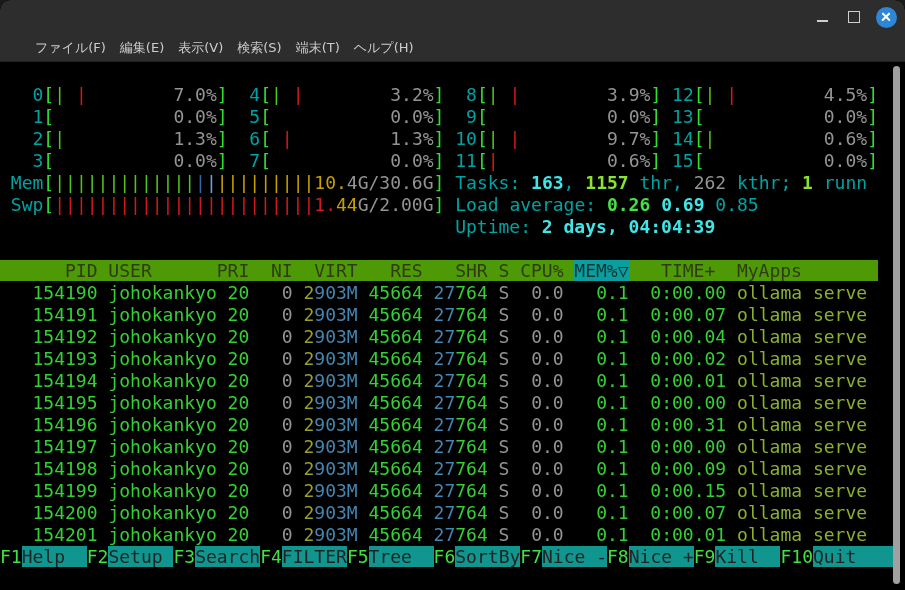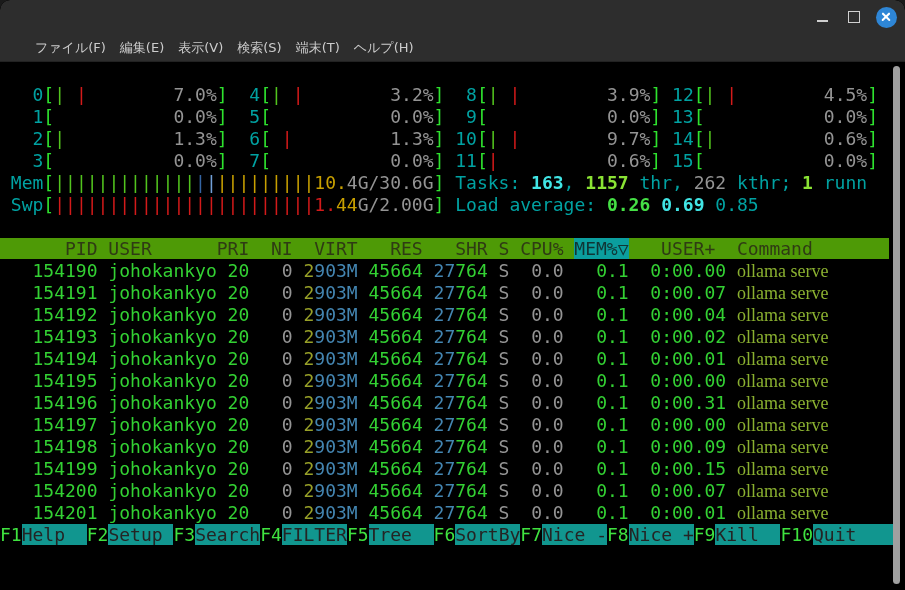--- a/index.html
+++ b/index.html
@@ -45,21 +45,21 @@
   .line{height:22px;line-height:22px;white-space:pre;}
   .b{font-weight:bold;}
   .c-green{color:var(--term-green,#33d133);}
   .c-gray{color:var(--term-gray,#949494);}
   .c-cyan{color:var(--term-cyan,#00a2a2);}
   .c-bcyan{color:var(--bright-cyan,#41e5e5);text-align:right;}
   .c-bgreen{color:var(--bright-green,#45e045);}
   .c-ygreen{color:var(--yellow-green,#8ae234);}
   .c-steel{color:var(--steel-blue,#4486b2);}
   .c-olive{color:var(--olive,#97a028);}
-  .c-cmd{color:var(--command-green,#8ab030);font-family:Liberation Serif, serif;}
+  .c-cmd{color:var(--command-green,#8ab030);}
   .c-red{color:var(--red,#d31a1a);}
   .c-yellow{color:var(--yellow,#c8a000);}
   .c-br{color:var(--bracket-green,#2ee22e);}
   .p-g{color:var(--pipe-green,#52c41e);}
   .p-r{color:var(--red,#d31a1a);}
   .p-y{color:var(--yellow,#c8a000);}
   .p-b{color:var(--pipe-blue,#3465a4);}
   .p-lb{color:var(--pipe-lblue,#72a0d8);}
   .tab-green{background:var(--header-bg,#4e9a06);color:var(--header-text,#2f3b14);}
   .tab-blue{background:var(--tab-blue-bg,#3c72b4);color:#233249;}
@@ -99,22 +99,23 @@
     </div>
   <div class="terminal" id="term">
     <div class="scrollbar"></div>
   <div class="line"></div>
       <div class="line"><span> </span><span><span class="c-cyan">  0</span><span class="c-br">[</span><span class="p-g">|</span><span> </span><span class="p-r">|</span><span>        </span><span class="c-gray">7.0%</span><span class="c-br">]</span></span><span><span class="c-cyan">  4</span><span class="c-br">[</span><span class="p-g">|</span><span> </span><span class="p-r">|</span><span>        </span><span class="c-gray">3.2%</span><span class="c-br">]</span></span><span><span class="c-cyan">  8</span><span class="c-br">[</span><span class="p-g">|</span><span> </span><span class="p-r">|</span><span>        </span><span class="c-gray">3.9%</span><span class="c-br">]</span></span><span><span class="c-cyan"> 12</span><span class="c-br">[</span><span class="p-g">|</span><span> </span><span class="p-r">|</span><span>        </span><span class="c-gray">4.5%</span><span class="c-br">]</span></span></div>
       <div class="line"><span> </span><span><span class="c-cyan">  1</span><span class="c-br">[</span><span>           </span><span class="c-gray">0.0%</span><span class="c-br">]</span></span><span><span class="c-cyan">  5</span><span class="c-br">[</span><span>           </span><span class="c-gray">0.0%</span><span class="c-br">]</span></span><span><span class="c-cyan">  9</span><span class="c-br">[</span><span>           </span><span class="c-gray">0.0%</span><span class="c-br">]</span></span><span><span class="c-cyan"> 13</span><span class="c-br">[</span><span>           </span><span class="c-gray">0.0%</span><span class="c-br">]</span></span></div>
       <div class="line"><span> </span><span><span class="c-cyan">  2</span><span class="c-br">[</span><span class="p-g">|</span><span>          </span><span class="c-gray">1.3%</span><span class="c-br">]</span></span><span><span class="c-cyan">  6</span><span class="c-br">[</span><span> </span><span class="p-r">|</span><span>         </span><span class="c-gray">1.3%</span><span class="c-br">]</span></span><span><span class="c-cyan"> 10</span><span class="c-br">[</span><span class="p-g">|</span><span> </span><span class="p-r">|</span><span>        </span><span class="c-gray">9.7%</span><span class="c-br">]</span></span><span><span class="c-cyan"> 14</span><span class="c-br">[</span><span class="p-g">|</span><span>          </span><span class="c-gray">0.6%</span><span class="c-br">]</span></span></div>
       <div class="line"><span> </span><span><span class="c-cyan">  3</span><span class="c-br">[</span><span>           </span><span class="c-gray">0.0%</span><span class="c-br">]</span></span><span><span class="c-cyan">  7</span><span class="c-br">[</span><span>           </span><span class="c-gray">0.0%</span><span class="c-br">]</span></span><span><span class="c-cyan"> 11</span><span class="c-br">[</span><span class="p-r">|</span><span>          </span><span class="c-gray">0.6%</span><span class="c-br">]</span></span><span><span class="c-cyan"> 15</span><span class="c-br">[</span><span>           </span><span class="c-gray">0.0%</span><span class="c-br">]</span></span></div>
       <div class="line"><span> </span><span><span class="c-cyan">Mem</span><span class="c-br">[</span><span class="p-g">|||||||||||||</span><span class="p-b">|</span><span class="p-lb">|</span><span class="p-y">|||||||||</span><span class="c-yellow">10.</span><span class="c-gray">4G/30.6G</span><span class="c-br">]</span></span><span> </span><span><span class="c-cyan">Tasks: </span><span class="c-bcyan b">163</span><span class="c-cyan">, </span><span class="c-ygreen b">1157</span><span class="c-cyan"> thr, </span><span class="c-gray">262</span><span class="c-cyan"> kthr; </span><span class="c-ygreen b">1</span><span class="c-cyan"> runn</span></span></div>
       <div class="line"><span> </span><span><span class="c-cyan">Swp</span><span class="c-br">[</span><span class="p-r">||||||||||||||||||||||||</span><span class="c-red">1.</span><span class="c-yellow">44</span><span class="c-gray">G/2.00G</span><span class="c-br">]</span></span><span> </span><span><span class="c-cyan">Load average: </span><span class="c-bgreen b">0.26 </span><span class="c-bcyan b">0.69 </span><span class="c-cyan">0.85</span></span></div>
+      <div class="line"><span>                                          </span><span><span class="c-cyan">Uptime: </span><span class="c-bcyan b">2 days, 04:04:39</span></span></div>
       <div class="line"></div>
-      <div class="line"><span class="hdr"><span>      PID USER      PRI  NI  VIRT   RES   SHR S CPU% </span><span class="sort">MEM%▽</span><span>   USER+  Command       </span></span></div>
+      <div class="line"><span class="hdr"><span>      PID USER      PRI  NI  VIRT   RES   SHR S CPU% </span><span class="sort">MEM%▽</span><span>   TIME+  MyApps       </span></span></div>
       <div class="line"><span class="c-green">   154190</span><span> </span><span class="c-green">johokankyo</span><span class="c-green"> 20</span><span class="c-gray">   0</span><span> </span><span class="c-olive">2</span><span class="c-steel">903M</span><span> </span><span class="c-green">45664</span><span> </span><span class="c-steel">27</span><span class="c-green">764</span><span> </span><span class="c-gray">S</span><span class="c-gray">  0.0</span><span class="c-green">   0.1</span><span class="c-green">  0:00.00</span><span> </span><span class="c-cmd">ollama serve</span></div>
       <div class="line"><span class="c-green">   154191</span><span> </span><span class="c-green">johokankyo</span><span class="c-green"> 20</span><span class="c-gray">   0</span><span> </span><span class="c-olive">2</span><span class="c-steel">903M</span><span> </span><span class="c-green">45664</span><span> </span><span class="c-steel">27</span><span class="c-green">764</span><span> </span><span class="c-gray">S</span><span class="c-gray">  0.0</span><span class="c-green">   0.1</span><span class="c-green">  0:00.07</span><span> </span><span class="c-cmd">ollama serve</span></div>
       <div class="line"><span class="c-green">   154192</span><span> </span><span class="c-green">johokankyo</span><span class="c-green"> 20</span><span class="c-gray">   0</span><span> </span><span class="c-olive">2</span><span class="c-steel">903M</span><span> </span><span class="c-green">45664</span><span> </span><span class="c-steel">27</span><span class="c-green">764</span><span> </span><span class="c-gray">S</span><span class="c-gray">  0.0</span><span class="c-green">   0.1</span><span class="c-green">  0:00.04</span><span> </span><span class="c-cmd">ollama serve</span></div>
       <div class="line"><span class="c-green">   154193</span><span> </span><span class="c-green">johokankyo</span><span class="c-green"> 20</span><span class="c-gray">   0</span><span> </span><span class="c-olive">2</span><span class="c-steel">903M</span><span> </span><span class="c-green">45664</span><span> </span><span class="c-steel">27</span><span class="c-green">764</span><span> </span><span class="c-gray">S</span><span class="c-gray">  0.0</span><span class="c-green">   0.1</span><span class="c-green">  0:00.02</span><span> </span><span class="c-cmd">ollama serve</span></div>
       <div class="line"><span class="c-green">   154194</span><span> </span><span class="c-green">johokankyo</span><span class="c-green"> 20</span><span class="c-gray">   0</span><span> </span><span class="c-olive">2</span><span class="c-steel">903M</span><span> </span><span class="c-green">45664</span><span> </span><span class="c-steel">27</span><span class="c-green">764</span><span> </span><span class="c-gray">S</span><span class="c-gray">  0.0</span><span class="c-green">   0.1</span><span class="c-green">  0:00.01</span><span> </span><span class="c-cmd">ollama serve</span></div>
       <div class="line"><span class="c-green">   154195</span><span> </span><span class="c-green">johokankyo</span><span class="c-green"> 20</span><span class="c-gray">   0</span><span> </span><span class="c-olive">2</span><span class="c-steel">903M</span><span> </span><span class="c-green">45664</span><span> </span><span class="c-steel">27</span><span class="c-green">764</span><span> </span><span class="c-gray">S</span><span class="c-gray">  0.0</span><span class="c-green">   0.1</span><span class="c-green">  0:00.00</span><span> </span><span class="c-cmd">ollama serve</span></div>
       <div class="line"><span class="c-green">   154196</span><span> </span><span class="c-green">johokankyo</span><span class="c-green"> 20</span><span class="c-gray">   0</span><span> </span><span class="c-olive">2</span><span class="c-steel">903M</span><span> </span><span class="c-green">45664</span><span> </span><span class="c-steel">27</span><span class="c-green">764</span><span> </span><span class="c-gray">S</span><span class="c-gray">  0.0</span><span class="c-green">   0.1</span><span class="c-green">  0:00.31</span><span> </span><span class="c-cmd">ollama serve</span></div>
       <div class="line"><span class="c-green">   154197</span><span> </span><span class="c-green">johokankyo</span><span class="c-green"> 20</span><span class="c-gray">   0</span><span> </span><span class="c-olive">2</span><span class="c-steel">903M</span><span> </span><span class="c-green">45664</span><span> </span><span class="c-steel">27</span><span class="c-green">764</span><span> </span><span class="c-gray">S</span><span class="c-gray">  0.0</span><span class="c-green">   0.1</span><span class="c-green">  0:00.00</span><span> </span><span class="c-cmd">ollama serve</span></div>
       <div class="line"><span class="c-green">   154198</span><span> </span><span class="c-green">johokankyo</span><span class="c-green"> 20</span><span class="c-gray">   0</span><span> </span><span class="c-olive">2</span><span class="c-steel">903M</span><span> </span><span class="c-green">45664</span><span> </span><span class="c-steel">27</span><span class="c-green">764</span><span> </span><span class="c-gray">S</span><span class="c-gray">  0.0</span><span class="c-green">   0.1</span><span class="c-green">  0:00.09</span><span> </span><span class="c-cmd">ollama serve</span></div>
       <div class="line"><span class="c-green">   154199</span><span> </span><span class="c-green">johokankyo</span><span class="c-green"> 20</span><span class="c-gray">   0</span><span> </span><span class="c-olive">2</span><span class="c-steel">903M</span><span> </span><span class="c-green">45664</span><span> </span><span class="c-steel">27</span><span class="c-green">764</span><span> </span><span class="c-gray">S</span><span class="c-gray">  0.0</span><span class="c-green">   0.1</span><span class="c-green">  0:00.15</span><span> </span><span class="c-cmd">ollama serve</span></div>

